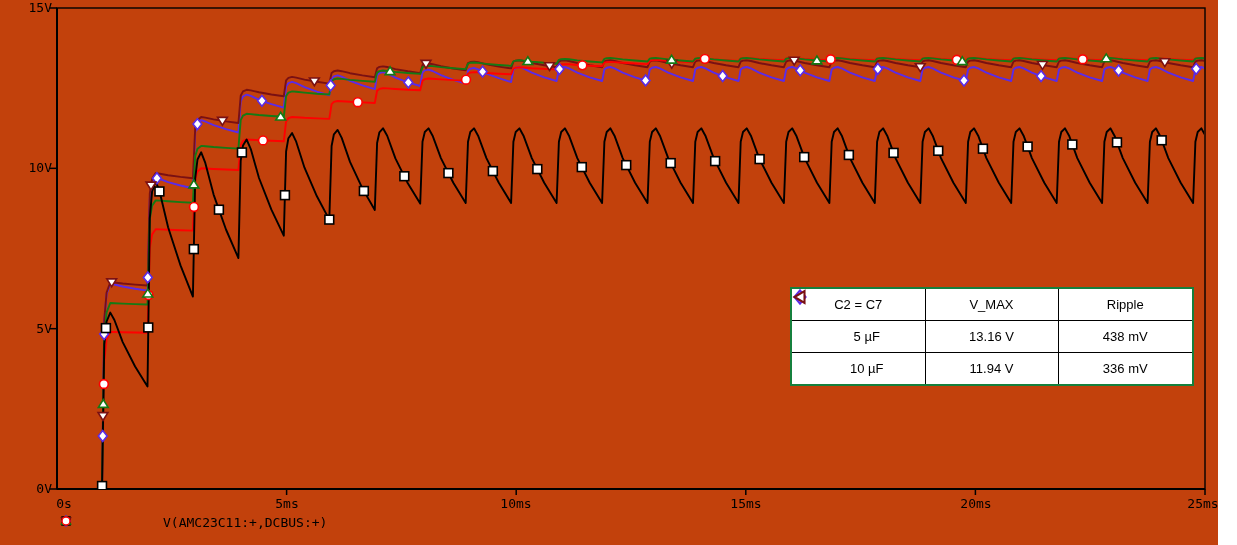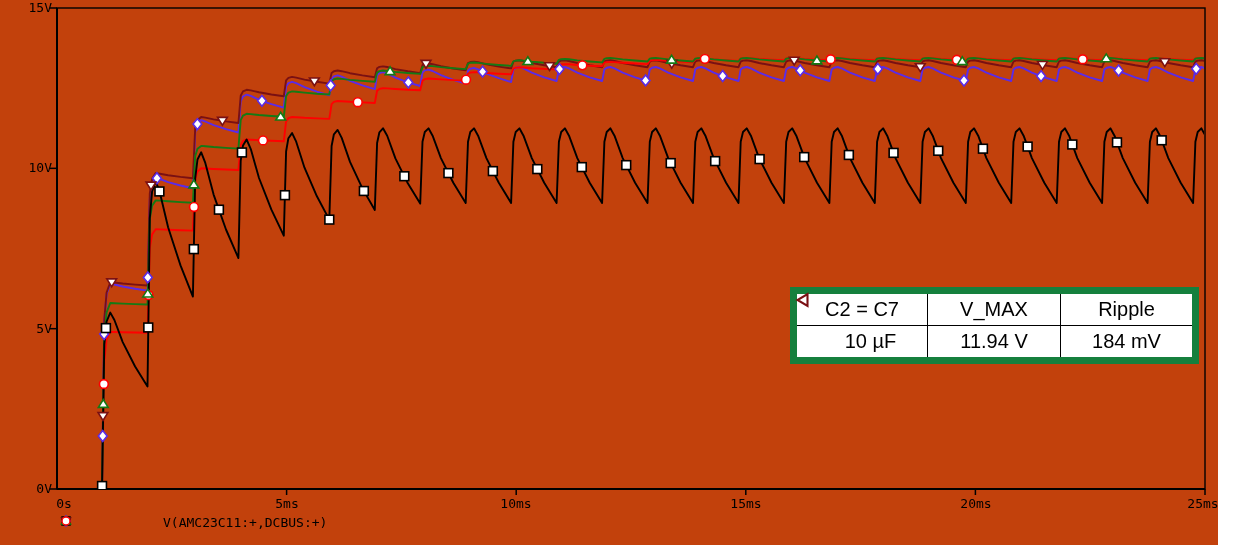--- a/index.html
+++ b/index.html
@@ -17,22 +17,22 @@
   .time-label{position:absolute;top:530px;left:631px;transform:translateX(-50%);
     font-size:13px;font-family:"DejaVu Sans Mono", monospace;margin-top:44px;}
   .trace-legend{
     position:absolute;left:58px;top:513px;display:flex;align-items:center;height:18px;
   }
   .trace-legend .mk{width:21px;height:16px;display:inline-flex;align-items:center;justify-content:center;}
   .trace-legend .legend-text{font-size:13px;margin-left:0;letter-spacing:0px;}
   .anno-table{
     position:absolute;left:790px;top:287px;width:402px;
     border-collapse:collapse;background:#fff;
-    font-family:"Liberation Sans", sans-serif;font-size:20px;
-    border:7px solid #15803d;table-layout:fixed;
+    font-family:"Liberation Sans", sans-serif;font-size:13px;
+    border:2px solid #15803d;table-layout:fixed;
   }
   .anno-table td,.anno-table th{
     border:1px solid #000;height:31px;padding:0;text-align:center;
     font-weight:normal;vertical-align:middle;
   }
   .anno-table col.c1{width:134px}
   .anno-table col.c2{width:133px}
   .anno-table col.c3{width:135px}
   .capcell{display:flex;align-items:center;height:100%;padding-left:15px;box-sizing:border-box;}
   .capcell .mslot{width:16px;height:16px;display:inline-flex;align-items:center;justify-content:center;}
@@ -202,24 +202,38 @@
         <tr>
       <th>C2 = C7</th>
       <th>V_MAX</th>
       <th>Ripple</th>
     </tr>
     <tr>
       <td>
             <div class="capcell">
               <span class="mslot">
                 <svg width="18" height="18">
+                  <path fill="#fff" stroke="#5a2be8" stroke-width="2.1" d="M9,2.5 L14.5,9 L9,15.5 L3.5,9 Z"></path>
+                </svg>
+              </span>
+              <span class="cap-label">5 µF</span>
+            </div>
+          </td>
+      <td>13.16 V</td>
+      <td>438 mV</td>
+    </tr>
+    <tr>
+      <td>
+            <div class="capcell">
+              <span class="mslot">
+                <svg width="18" height="18">
                   <path fill="#fff" stroke="#7a1013" stroke-width="2.1" d="M13.5,3 L13.5,15 L3.5,9 Z"></path>
                 </svg>
               </span>
               <span class="cap-label">10 µF</span>
             </div>
           </td>
       <td>11.94 V</td>
-      <td>184 mV</td>
+      <td>336 mV</td>
     </tr>
   </tbody>
     </table>
 </div>
 
 </body></html>

